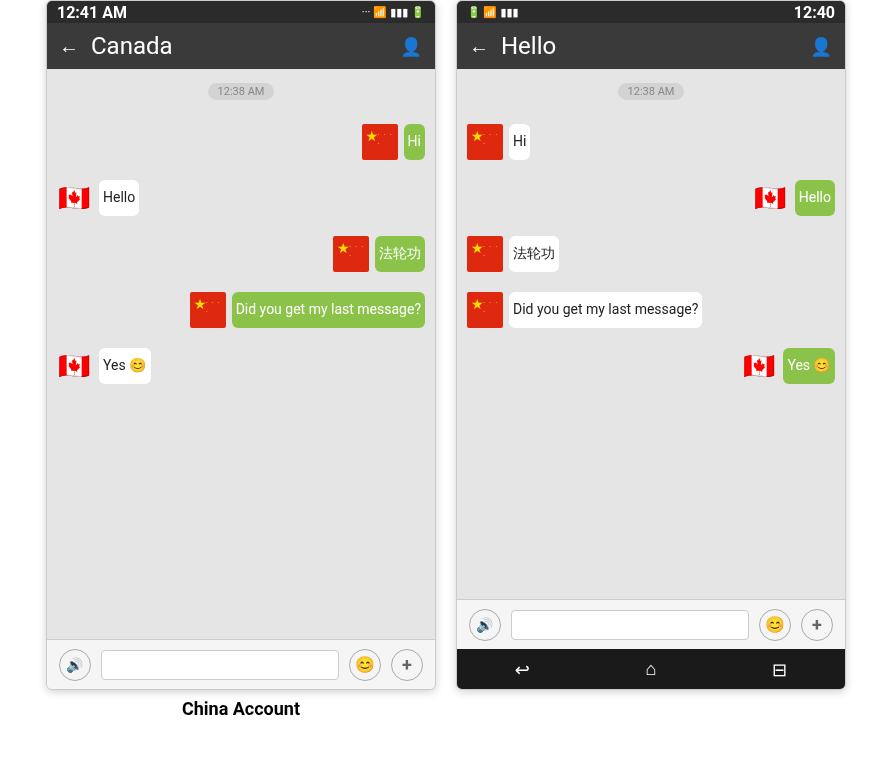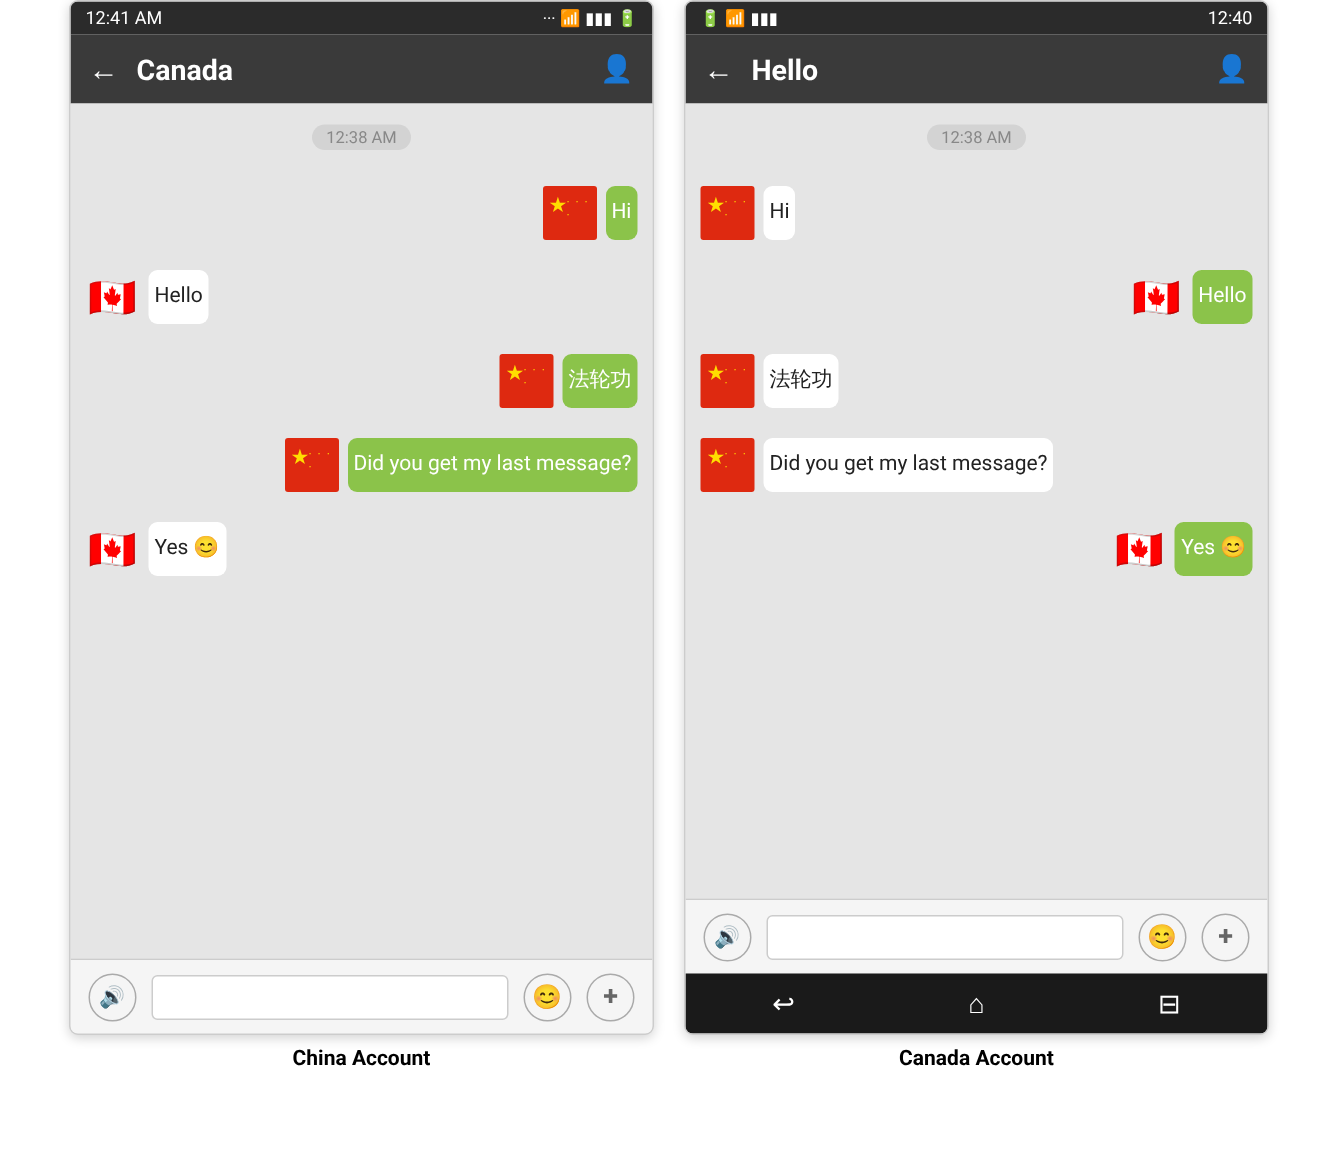--- a/index.html
+++ b/index.html
@@ -48,42 +48,42 @@
       background: #2b2b2b;
       color: #fff;
       font-size: 11px;
       padding: 4px 10px;
       display: flex;
       justify-content: space-between;
       align-items: center;
       height: 22px;
       flex-shrink: 0;
     }
-    .status-bar .time { font-weight: normal; font-size: 12px; }
+    .status-bar .time { font-weight: bold; font-size: 16px; }
     .status-bar .icons { display: flex; align-items: center; gap: 3px; font-size: 11px; }
 
     
     .top-bar {
       background: #3a3a3a;
       color: #fff;
       display: flex;
       align-items: center;
       padding: 8px 12px;
       height: 46px;
       flex-shrink: 0;
     }
     .top-bar .back-arrow {
       font-size: 20px;
       margin-right: 12px;
       cursor: pointer;
       color: #fff;
     }
     .top-bar .title {
-      font-size: 19px;
-      font-weight: 700;
+      font-size: 24px;
+      font-weight: 400;
       flex: 1;
     }
     .top-bar .profile-icon {
       font-size: 18px;
       color: #fff;
     }
 
     
     .chat-area {
       flex: 1;
@@ -188,21 +188,21 @@
       flex-shrink: 0;
     }
     .nav-btn {
       font-size: 18px;
       color: #fff;
       cursor: pointer;
     }
 
     
     .caption {
-      font-size: 14px;
+      font-size: 18px;
       font-weight: bold;
       color: #000;
       margin-top: 8px;
       text-align: center;
     }
 
     
     .china-flag {
       width: 36px;
       height: 36px;
@@ -373,16 +373,15 @@
         </div>
       </div>
 
       <div class="nav-bar">
         <span class="nav-btn">↩</span>
         <span class="nav-btn">⌂</span>
         <span class="nav-btn">⊟</span>
       </div>
 
     </div>
-    <div class="caption">Canada Account</div>
   </div>
 
 </div>
 
 </body></html>

